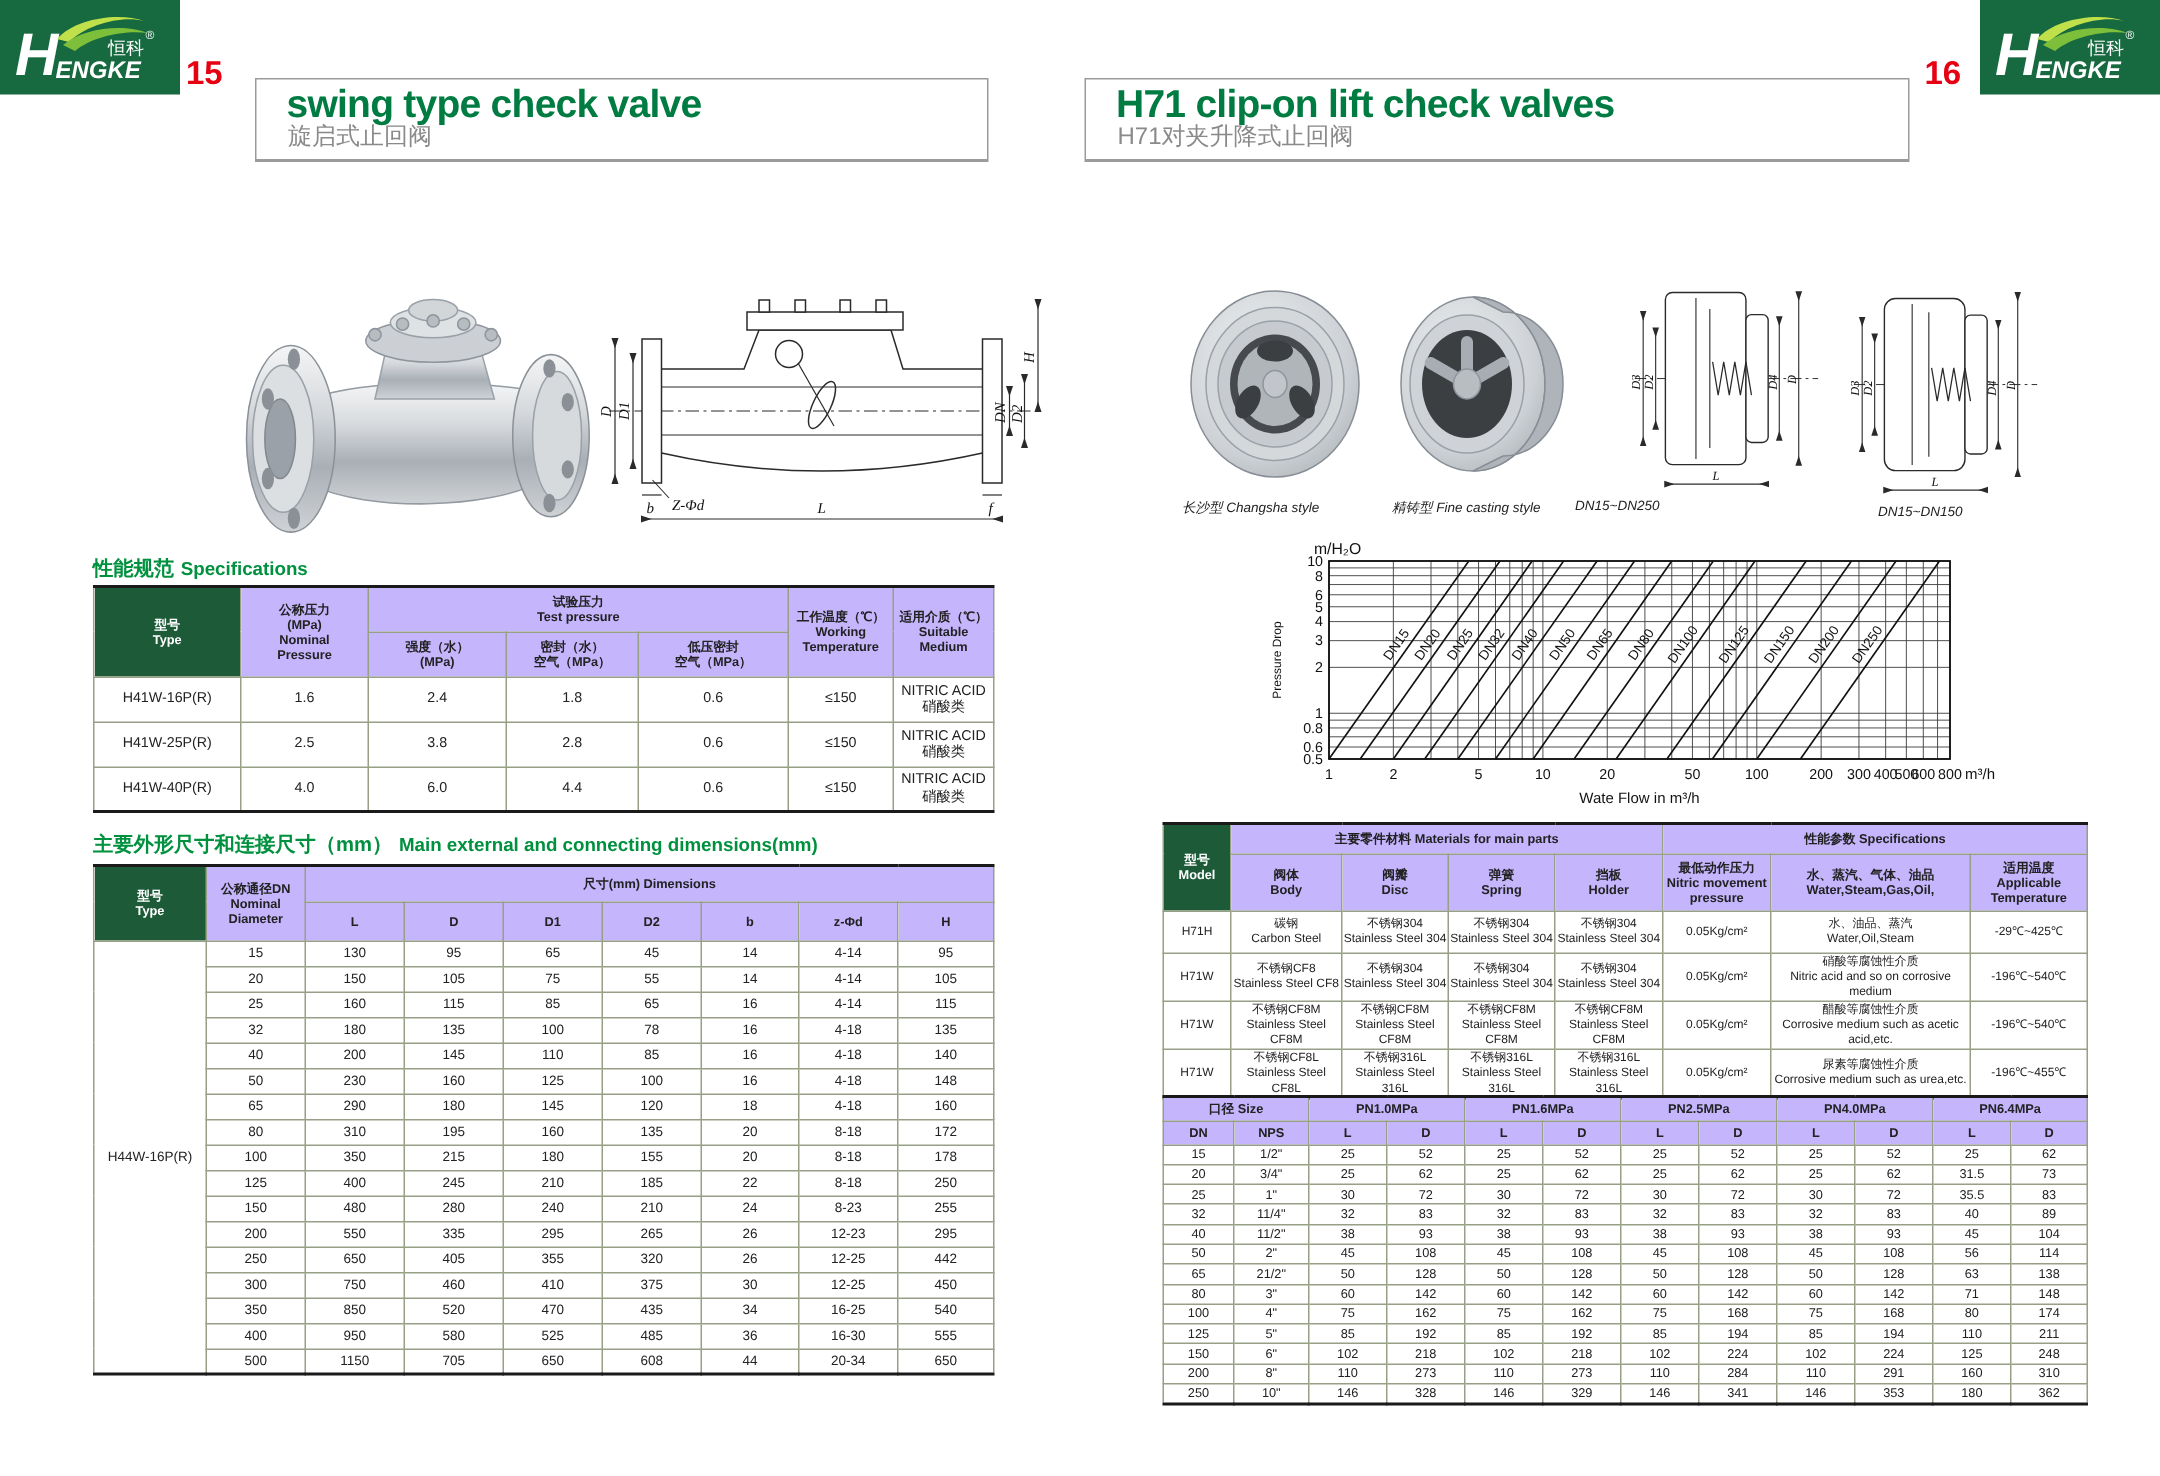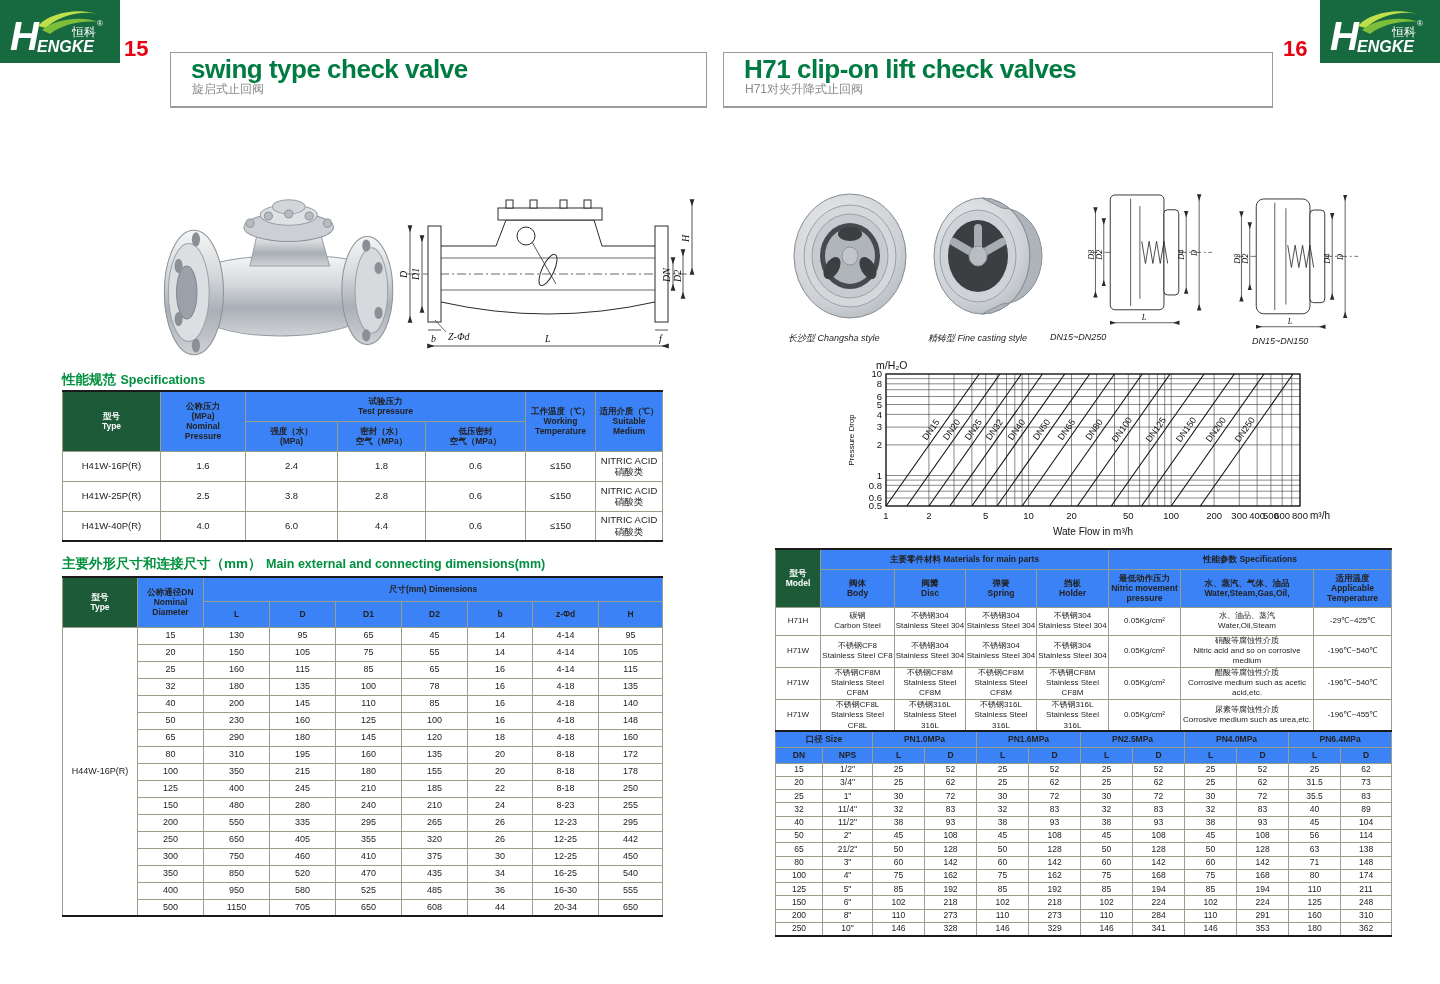--- a/index.html
+++ b/index.html
@@ -4,32 +4,32 @@
 <style>
   html,body{margin:0;padding:0;background:#e9e9e9;}
   .page{position:relative;width:1440px;height:984px;background:#fff;overflow:hidden;
         font-family:"Liberation Sans",sans-serif;color:#222;}
   .abs{position:absolute;}
   
   .logobox{background:#17693f;}
   .pagenum{font-size:22px;font-weight:800;color:#e60012;font-family:"Liberation Sans",sans-serif;}
   .titlebox{border:1px solid #9b9b9b;border-bottom:2px solid #9b9b9b;background:#fff;box-sizing:border-box;}
   .title-en{margin:3px 0 0 20px;font-size:26px;font-weight:800;letter-spacing:-0.5px;color:#007c43;line-height:1.0;}
-  .title-zh{margin:1px 0 0 21px;font-size:12px;color:#8a8a8a;line-height:1.1;}
+  .title-zh{margin:1px 0 0 21px;font-size:16px;color:#8a8a8a;line-height:1.1;}
   
   .sec{font-weight:bold;color:#00913f;}
   .sec-zh{font-size:13.5px;}
   .sec-en{font-size:12.5px;}
   .unit{float:right;font-weight:normal;color:#333;font-size:9px;margin-top:4px;}
   
   table.tbl{border-collapse:collapse;table-layout:fixed;
             border-top:2px solid #1a1a1a;border-bottom:2px solid #1a1a1a;}
   .tbl th,.tbl td{border:1px solid #97a086;text-align:center;vertical-align:middle;
             padding:0;white-space:pre-line;overflow:hidden;}
-  .tbl th{background:#3b82f6;font-weight:bold;font-size:8.5px;line-height:1.18;}
+  .tbl th{background:#c4b5fd;font-weight:bold;font-size:8.5px;line-height:1.18;}
   .tbl td{background:#fff;font-size:9px;line-height:1.2;}
   .tbl th.dark{background:#1d5b38;color:#fff;}
   .t-spec thead tr{height:30px;} .t-spec tbody tr{height:30px;margin-top:44px;} .t-spec tbody td{font-size:9.5px;}
   .t-dims thead tr.r1{height:24px;} .t-dims thead tr.r2{height:26px;}
   .t-dims tbody tr{height:17px;} .t-dims tbody td{font-size:9px;}
   .t-mat thead tr.r1{height:20px;} .t-mat thead tr.r2{height:38px;}
   .t-mat tbody tr{height:28px;} .t-mat tbody td{font-size:8px;line-height:1.3;}
   .t-out thead tr{height:16px;} .t-out tbody tr{height:13.3px;}
   .t-out tbody td{font-size:8.5px;line-height:1.1;}
   .tbl td.lead{font-size:9px;background:#fff;}
@@ -46,21 +46,21 @@
     <svg width="120" height="63" viewBox="0 0 120 63">
       <text x="10" y="50" font-size="40" font-weight="900" font-style="italic" fill="#fff">H</text>
       <path d="M38,26 C50,12 80,8 96,14 C82,10 58,16 46,28 Z" fill="#bfe04a"></path>
       <path d="M42,30 C56,18 84,16 98,22 C84,20 62,24 50,34 Z" fill="#7dbf3a"></path>
       <text x="37" y="52" font-size="16" font-weight="800" font-style="italic" fill="#fff">ENGKE</text>
       <text x="72" y="36" font-size="12" fill="#fff">恒科</text>
       <text x="97" y="26" font-size="8" fill="#fff">®</text>
     </svg>
   </div>
   <div class="abs pagenum" style="left:124px;top:36px">15</div>
-  <div class="abs titlebox" style="left:170px;top:52px;width:537px;height:56px">
+  <div class="abs titlebox" style="left:170px;top:52px;width:489px;height:56px">
     <div class="title-en">swing type check valve</div>
     <div class="title-zh">旋启式止回阀</div>
   </div>
 
   <div class="abs titlebox" style="left:723px;top:52px;width:550px;height:56px">
     <div class="title-en">H71 clip-on lift check valves</div>
     <div class="title-zh">H71对夹升降式止回阀</div>
   </div>
   <div class="abs pagenum" style="left:1283px;top:36px">16</div>
   <div class="abs logobox" style="left:1320px;top:45;width:120px;height:63px">

